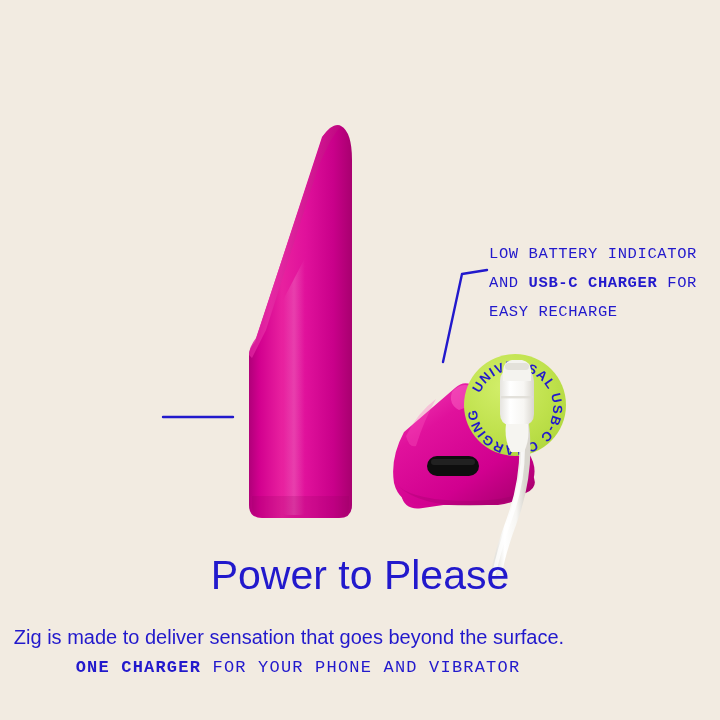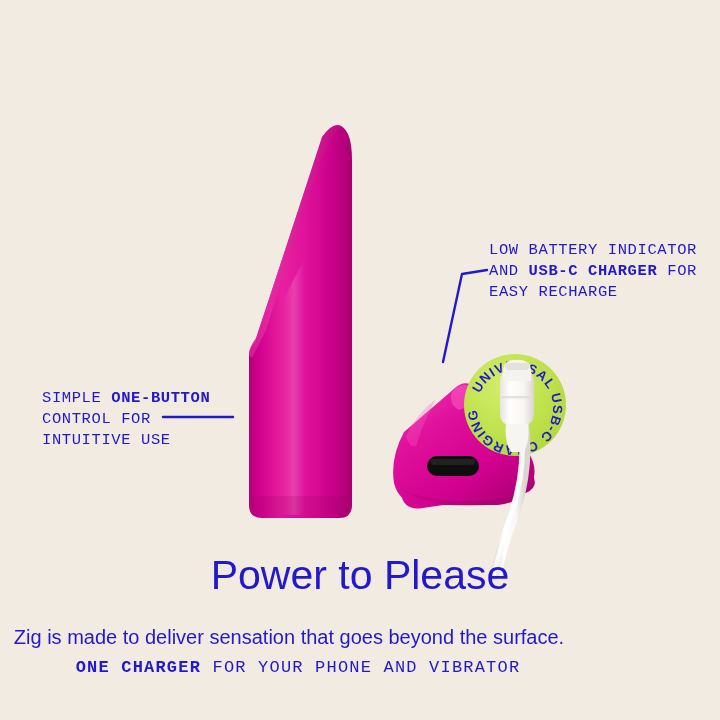--- a/index.html
+++ b/index.html
@@ -23,21 +23,21 @@
     top: 0;
     width: 720px;
     height: 720px;
   }
 
   
   .anno {
     position: absolute;
     font-family: "Liberation Mono", monospace;
     font-size: 15.5px;
-    line-height: 21px;
+    line-height: 29px;
     letter-spacing: 0.6px;
     color: #2219CC;
     white-space: pre;
   }
   .anno b {
     font-weight: 700;
   }
 
   #anno-left {
     left: 42px;
@@ -224,23 +224,20 @@
 
       <rect x="501" y="396" width="32" height="2.4" fill="#E0DED7" opacity="0.9"></rect>
 
       <path d="M 506,424 L 528,424 Q 530,440 524,452 L 511,452 Q 504,440 506,424 Z" fill="#F6F5F1"></path>
     </g>
 
     <line x1="163" y1="417" x2="233" y2="417" stroke="#2219CC" stroke-width="2.4" stroke-linecap="round"></line>
     <polyline points="443,362 462,274 487,270" fill="none" stroke="#2219CC" stroke-width="2.4" stroke-linecap="round" stroke-linejoin="round"></polyline>
   </svg>
 
-  <div class="anno" id="anno-left"><span>SIMPLE </span><b>ONE-BUTTON</b>
-<span>CONTROL FOR</span>
-<span>INTUITIVE USE</span></div>
 
   <div class="anno" id="anno-right"><span>LOW BATTERY INDICATOR</span>
 <span>AND </span><b>USB-C CHARGER</b><span> FOR</span>
 <span>EASY RECHARGE</span></div>
 
   <div id="headline">Power to Please</div>
 
   <div id="subtitle">Zig is made to deliver sensation that goes beyond the surface.</div>
 
   <div id="tagline"><b>ONE CHARGER</b><span> FOR YOUR PHONE AND VIBRATOR</span></div>

